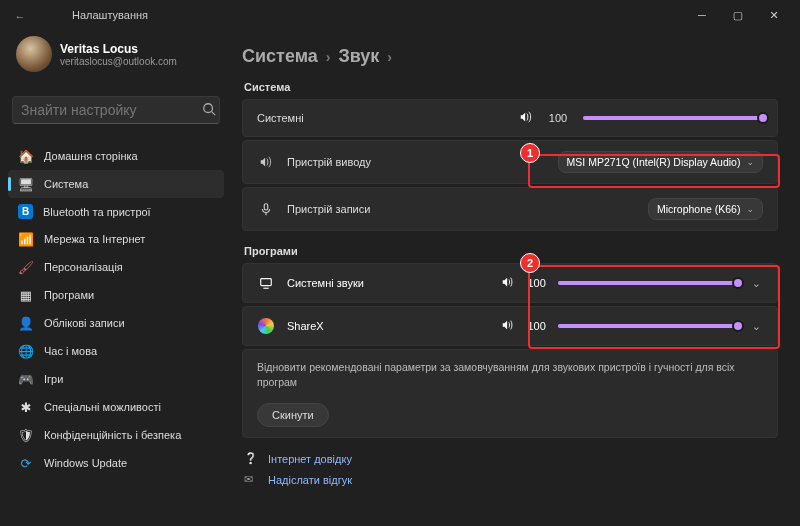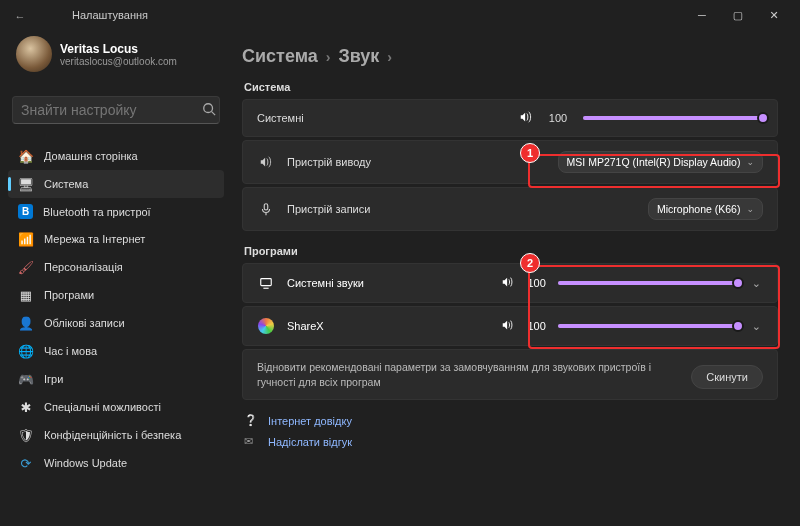--- a/index.html
+++ b/index.html
@@ -48,21 +48,21 @@
 .chev { color: #aaa; font-size: 9px; }
 
 .hl { position: absolute; border: 2px solid #ef2e2e; border-radius: 4px; pointer-events: none; }
 .badge { position: absolute; width: 20px; height: 20px; border-radius: 50%; background: #ef2e2e; color: #fff; font-size: 11px; font-weight: 700; display: flex; align-items: center; justify-content: center; border: 1px solid #fff; }
 
 .approw { display: flex; align-items: center; gap: 12px; padding: 10px 14px; background: #2b2b2b; border: 1px solid #333; border-radius: 4px; margin-bottom: 3px; }
 .approw .appico { width: 18px; height: 18px; display: flex; align-items: center; justify-content: center; }
 .approw .grow { flex: 1; }
 .approw .exp { color: #aaa; cursor: pointer; padding: 0 2px; }
 
-.restore { background: #2b2b2b; border: 1px solid #333; border-radius: 4px; padding: 10px 14px; display: flex; align-items: flex-end; gap: 14px; }
+.restore { background: #2b2b2b; border: 1px solid #333; border-radius: 4px; padding: 10px 14px; display: flex; align-items: flex-start; gap: 14px; flex-direction: column; }
 .restore .txt { flex: 1; color: #bbb; font-size: 10.5px; line-height: 1.4; }
 .btn { background: #383838; border: 1px solid #444; border-radius: 12px; padding: 5px 14px; font-size: 11px; color: #ddd; cursor: pointer; }
 
 .links { margin-top: 10px; }
 .link { display: flex; align-items: center; gap: 8px; padding: 4px 2px; color: #8fb8ff; font-size: 11px; cursor: pointer; }
 .link .lico { color: #999; width: 16px; }
 
 .main-wrap { position: relative; }
 
 

